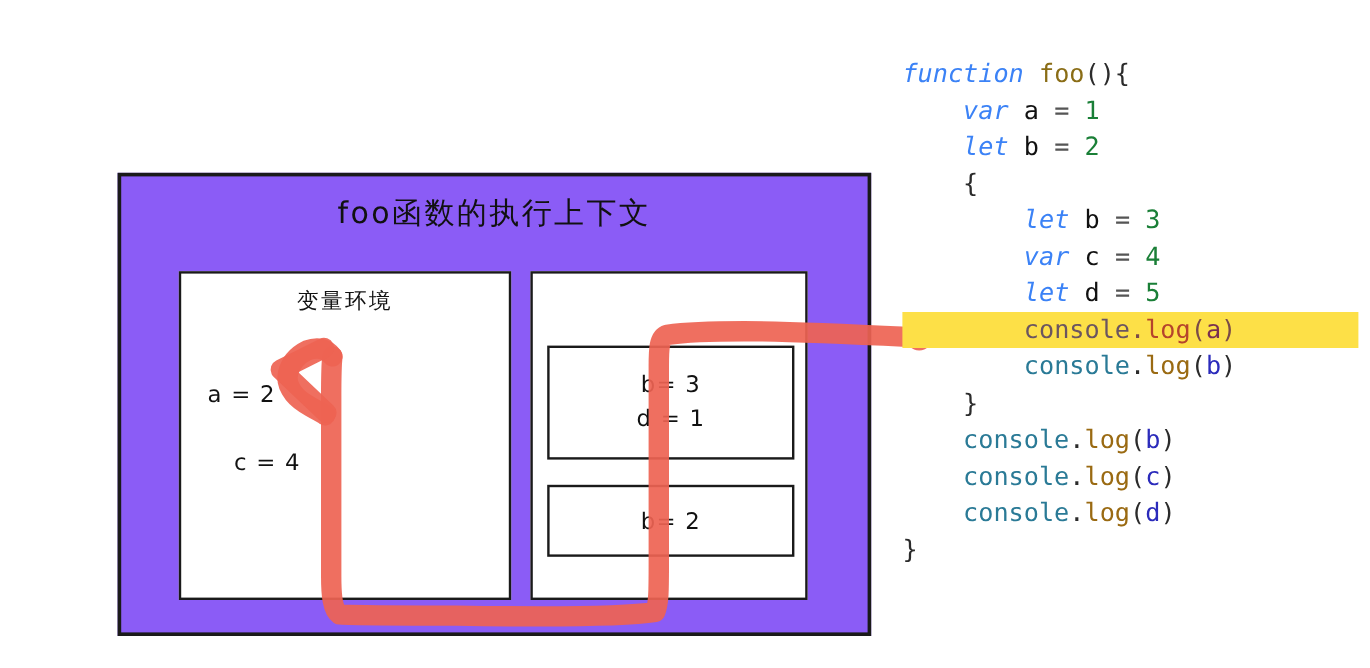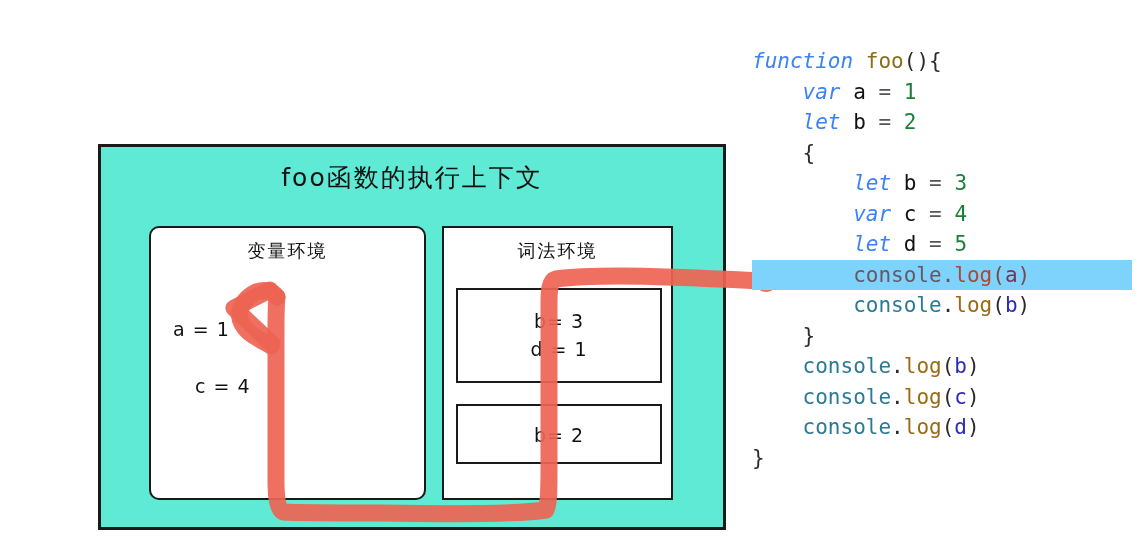--- a/index.html
+++ b/index.html
@@ -13,21 +13,21 @@
   }
 
   
   #diagram-wrap {
     position: absolute;
     left: 98px; top: 144px;
     width: 628px; height: 386px;
   }
   #context-box {
     position: absolute; inset: 0;
-    background: #5eead4;
+    background: #8b5cf6;
     border: 3px solid #1a1a1a;
     box-sizing: border-box;
   }
   #context-title {
     position: absolute;
     left: 0; right: 0; top: 14px;
     text-align: center;
     font-size: 25px;
     color: #111;
     font-family: "DejaVu Sans", sans-serif;
@@ -36,21 +36,21 @@
   }
 
   .env-box {
     position: absolute;
     background: #ffffff;
     border: 2.5px solid #1a1a1a;
     box-sizing: border-box;
   }
   #var-env {
     left: 48px; top: 79px;
-    width: 277px; height: 274px; border-radius: 10px;
+    width: 277px; height: 274px;
   }
   #lex-env {
     left: 341px; top: 79px;
     width: 231px; height: 274px;
   }
   .env-title {
     position: absolute;
     left: 0; right: 0; top: 11px;
     text-align: center;
     font-size: 18px;
@@ -106,21 +106,21 @@
     position: absolute;
     left: 752px; top: 46px;
     width: 380px;
     font-family: "DejaVu Sans Mono", monospace;
     font-size: 21px;
     line-height: 30.5px;
     white-space: pre;
   }
   .code-line { position: relative; height: 30.5px; }
   .code-line.hl {
-    background: #7dd3fc;
+    background: #fde047;
   }
   .code-line.hl .tok-obj   { color: #6b5560; }
   .code-line.hl .tok-fn    { color: #b5442c; }
   .code-line.hl .tok-punct { color: #7a4a48; }
   .code-line.hl .tok-arg   { color: #7a3050; }
 
   .tok-kw     { color: #3b82f6; font-style: italic; }
   .tok-fnname { color: #8a6d16; text-align: center; }
   .tok-punct  { color: #2b2b2b; }
   .tok-var    { color: #111111; }
@@ -135,26 +135,25 @@
 <body>
 
 <div id="diagram-wrap">
 
   <div id="context-box">
 
     <div id="context-title">foo函数的执行上下文</div>
 
     <div class="env-box" id="var-env">
       <div class="env-title">变量环境</div>
-      <div class="var-line" id="var-a">a = 1</div>
+      <div class="var-line" id="var-a">a = 2</div>
       <div class="var-line" id="var-c">c = 4</div>
     </div>
 
     <div class="env-box" id="lex-env">
-      <div class="env-title">词法环境</div>
 
       <div class="scope-box" id="scope-inner">
         <div class="scope-stack">
           <div class="scope-line">b= 3</div>
           <div class="scope-line">d = 1</div>
         </div>
       </div>
 
       <div class="scope-box" id="scope-outer">
         <div class="scope-stack">

